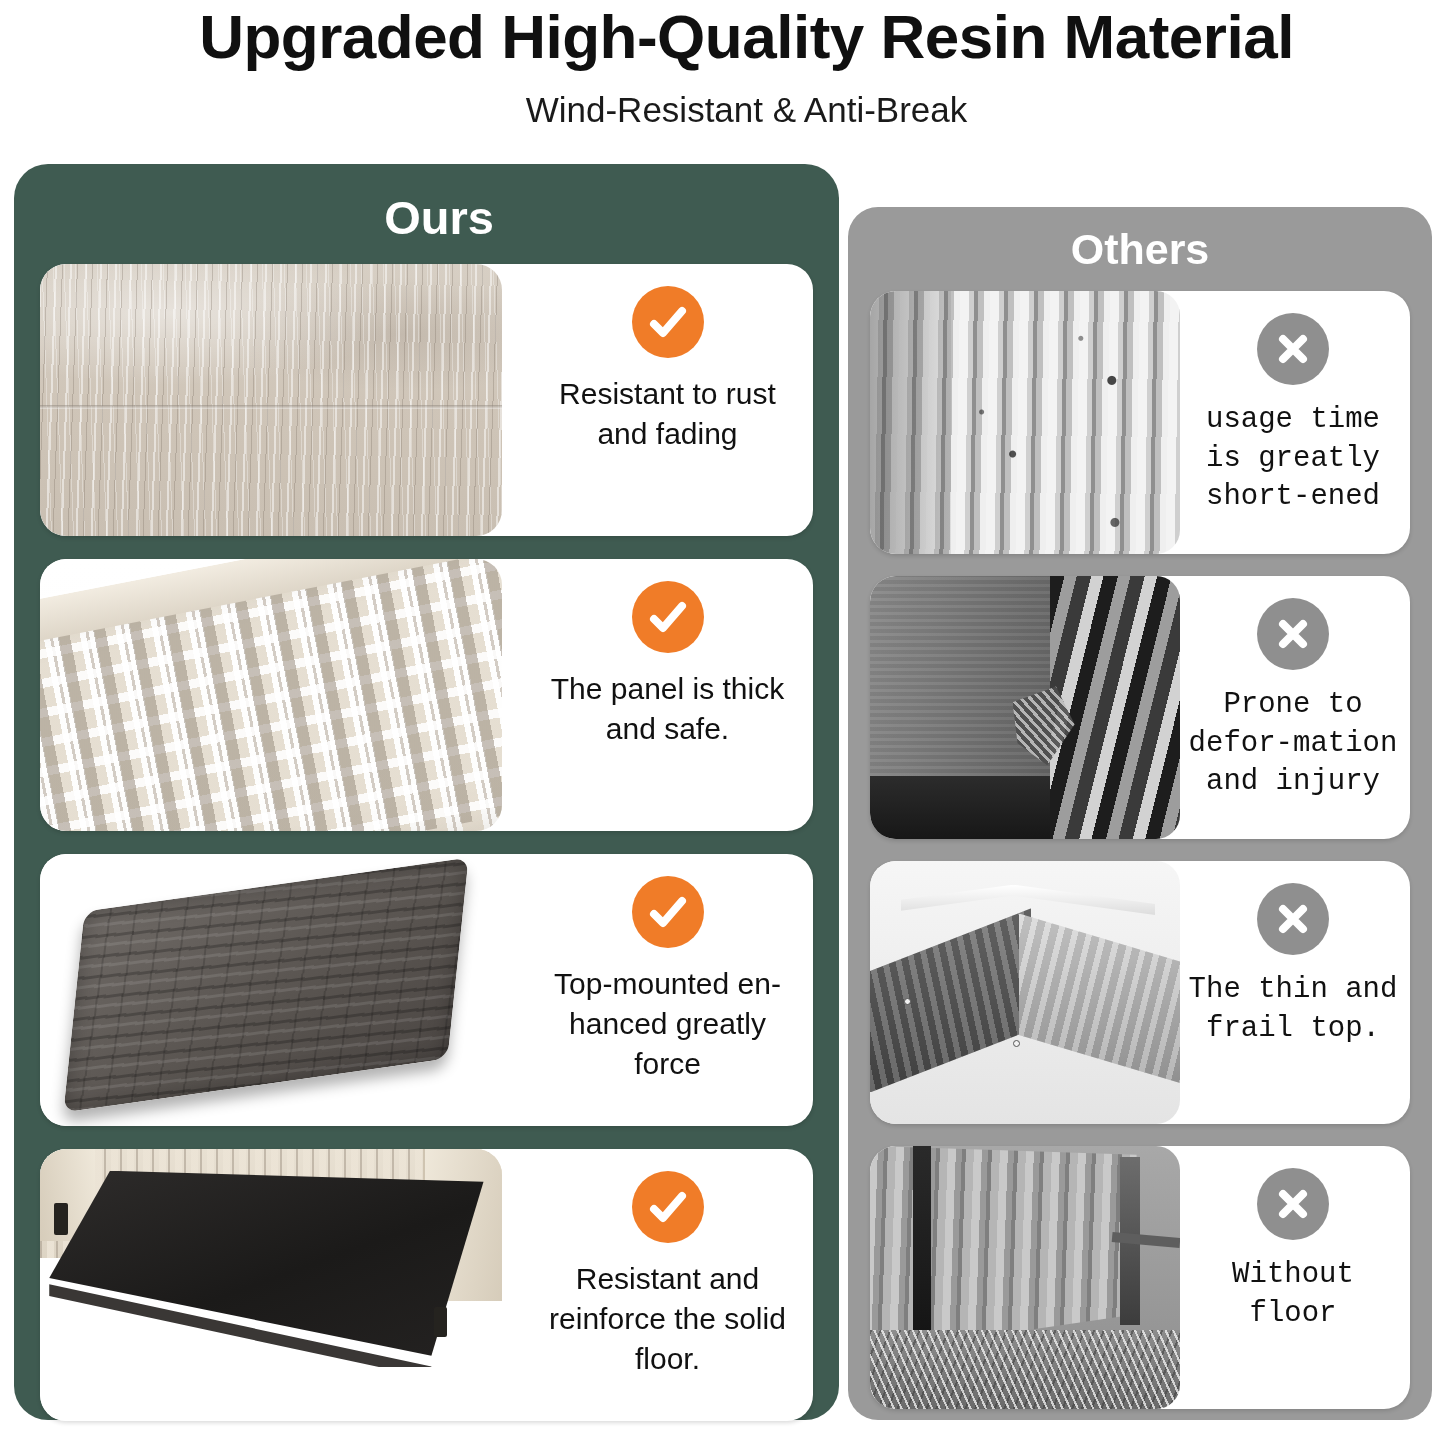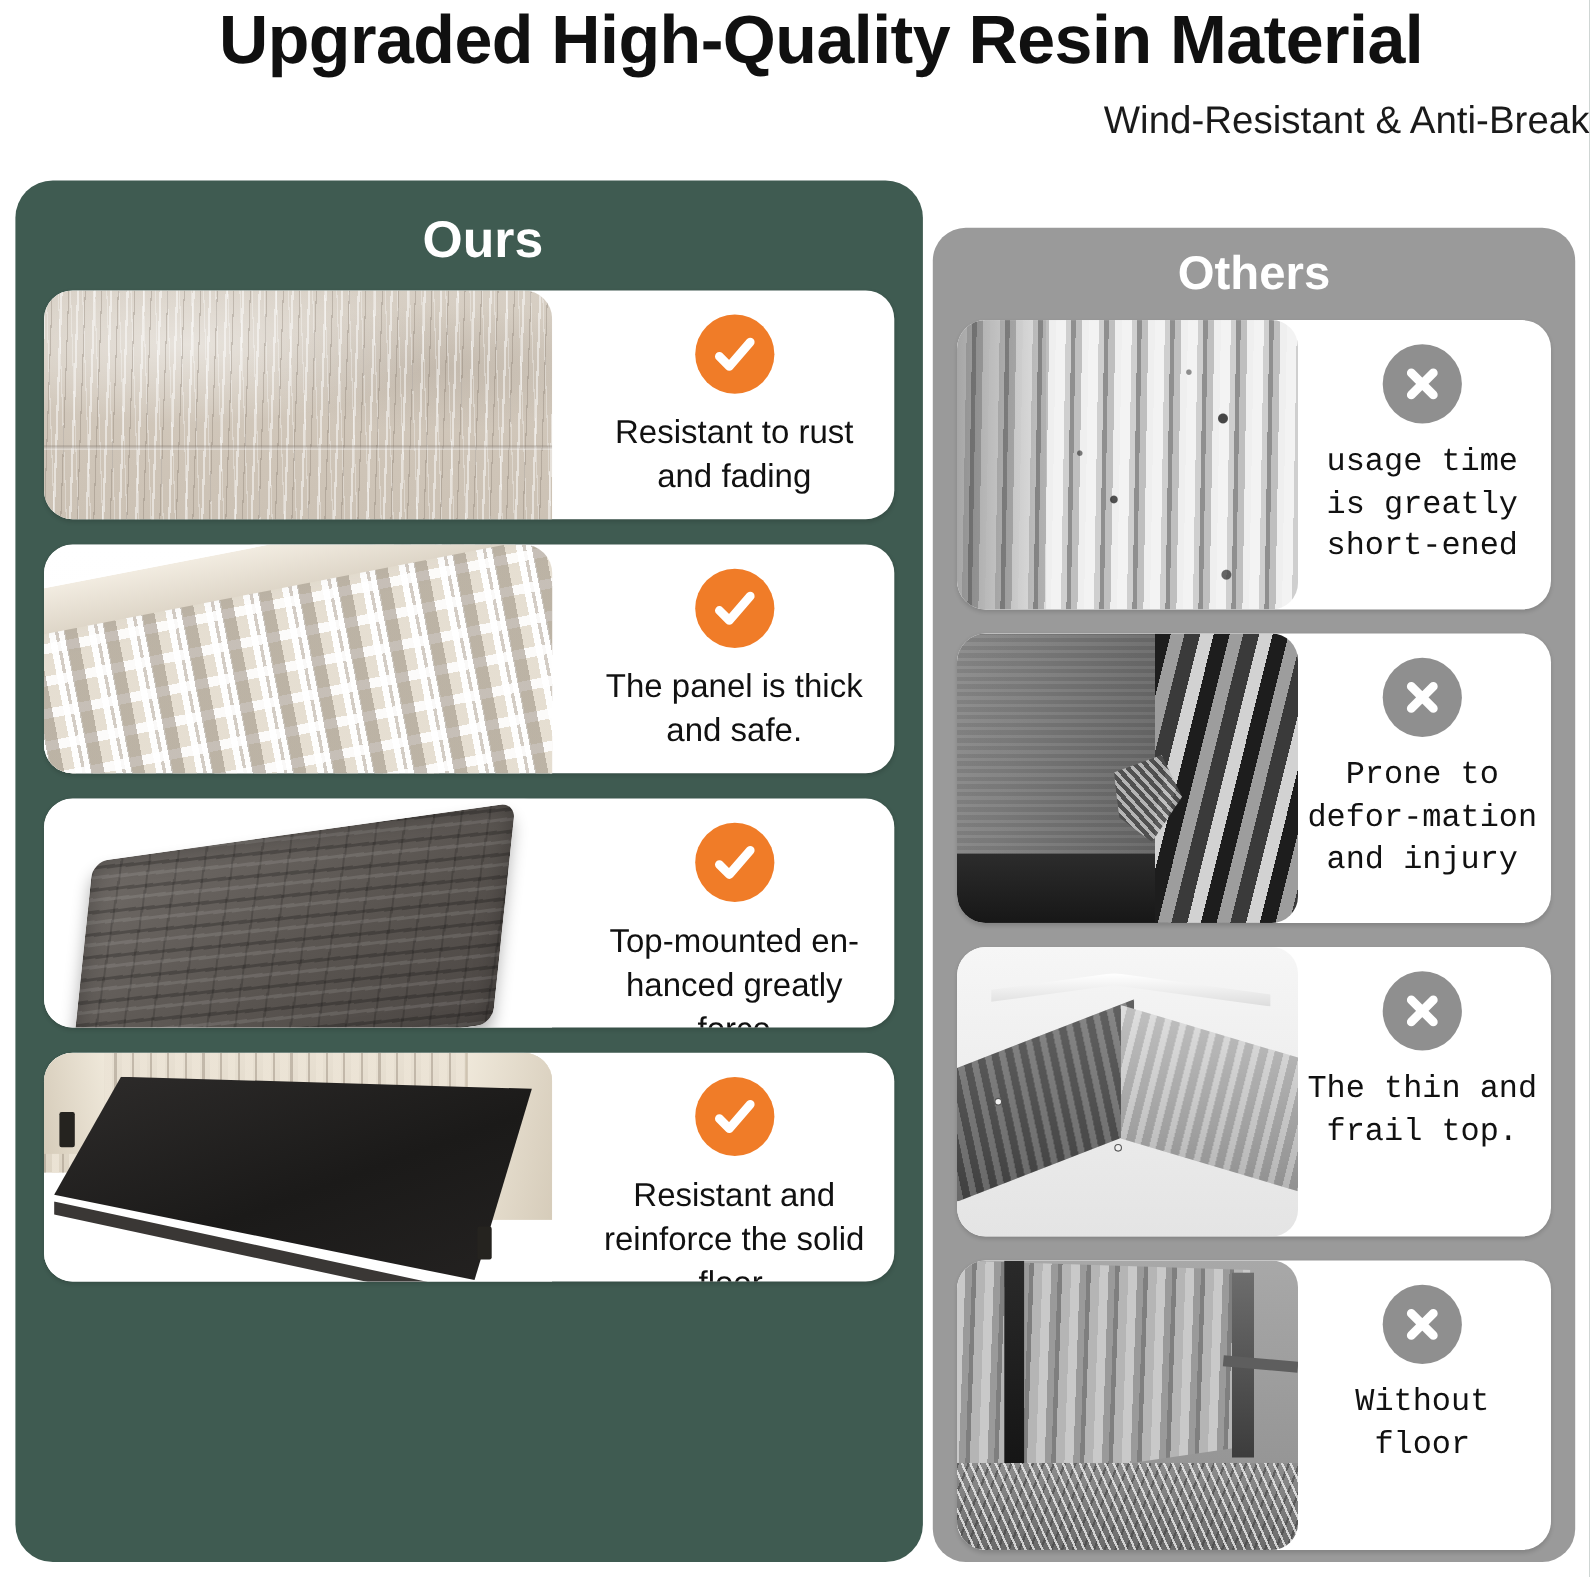--- a/index.html
+++ b/index.html
@@ -13,21 +13,21 @@
 
   
   .hdr { text-align:center;margin-left:48px; }
   .hdr-title {
     font-size:62px; font-weight:bold; color:#101010;
     letter-spacing:-0.5px; line-height:1.0;
     padding-top:6px; white-space:nowrap;
   }
   .hdr-sub {
     font-size:35px; color:#1a1a1a; font-weight:400;
-    padding-top:22px; white-space:nowrap;text-align:right;
+    padding-top:22px; white-space:nowrap;
   }
 
   
   .cols { position:absolute; top:164px; left:0; width:1445px; height:1262px; }
 
   .col { position:absolute; top:0; }
   .col-ours   { left:14px;  width:825px;  height:1256px;
                 background:#3f5b51; border-radius:34px; }
   .col-others { left:848px; width:584px;  height:1213px; top:43px;
                 background:#9a9a9a; border-radius:30px; }
@@ -37,21 +37,21 @@
   .col-head-others { font-size:43px; padding-top:18px;text-align:center; }
 
   .rows { position:absolute; left:0; width:100%; }
   .rows-ours   { top:100px;  padding:0 26px; }
   .rows-others { top:84px;   padding:0 22px;font-family:Liberation Mono, monospace; }
 
   .row {
     display:flex; background:#ffffff; border-radius:26px;
     overflow:hidden; box-shadow:0 2px 4px rgba(0,0,0,0.14);
   }
-  .rows-ours   .row { height:208px; margin-bottom:23px;gap:24px; }
+  .rows-ours   .row { height:272px; margin-bottom:23px;gap:24px; }
   .rows-others .row { height:263px; margin-bottom:22px; }
 
   .thumb { position:relative; overflow:hidden; flex:0 0 auto; }
   .rows-ours   .thumb { width:462px; height:272px; border-radius:26px; }
   .rows-others .thumb { width:310px; height:263px; border-radius:24px; }
 
   .caption {
     flex:1 1 auto; display:flex; flex-direction:column;
     align-items:center; justify-content:flex-start;
     padding:22px 10px 0 6px; text-align:center;

